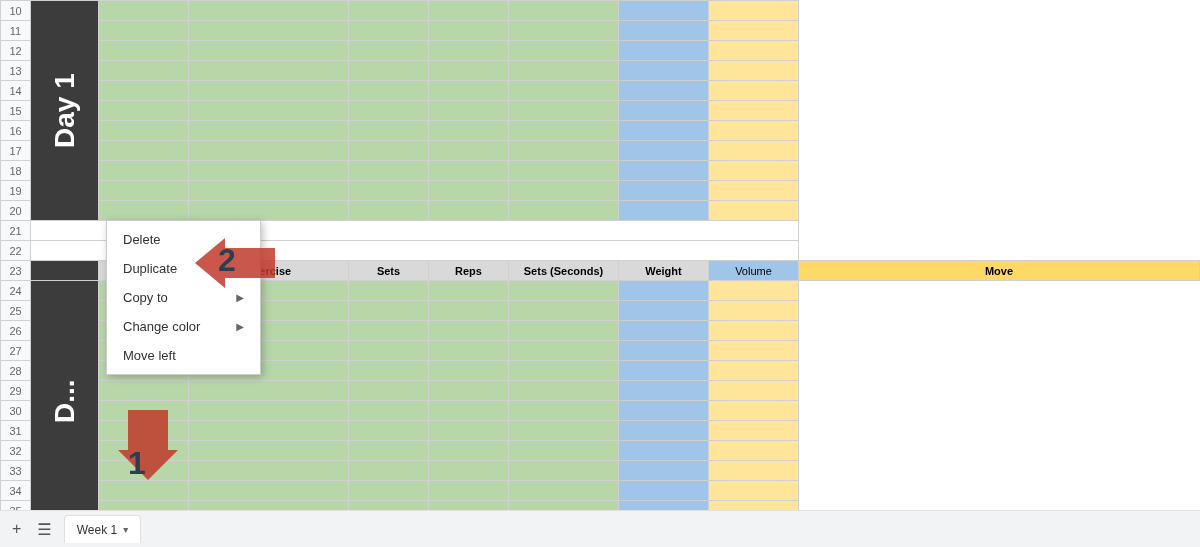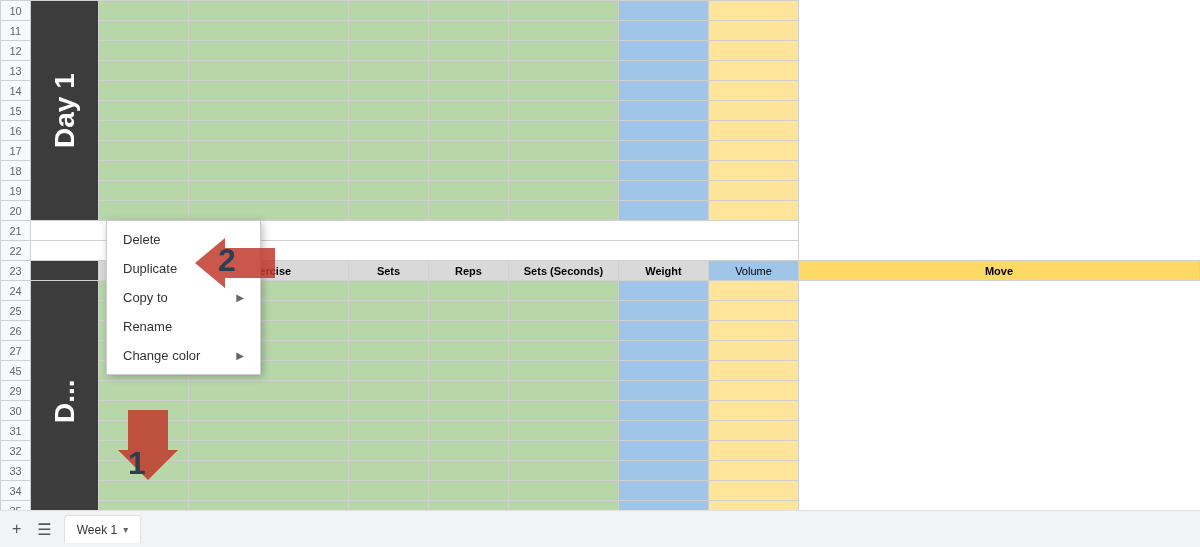--- a/index.html
+++ b/index.html
@@ -318,21 +318,21 @@
         <td class="row-num">27</td>
         <td class="green-cell"></td>
         <td class="green-cell"></td>
         <td class="green-cell"></td>
         <td class="green-cell"></td>
         <td class="green-cell"></td>
         <td class="blue-cell"></td>
         <td class="yellow-cell"></td>
       </tr>
       <tr>
-        <td class="row-num">45</td>
+        <td class="row-num">28</td>
         <td class="green-cell"></td>
         <td class="green-cell"></td>
         <td class="green-cell"></td>
         <td class="green-cell"></td>
         <td class="green-cell"></td>
         <td class="blue-cell"></td>
         <td class="yellow-cell"></td>
       </tr>
       <tr>
         <td class="row-num">29</td>
@@ -412,25 +412,25 @@
       <span>Delete</span>
     </div>
     <div class="context-menu-item">
       <span>Duplicate</span>
     </div>
     <div class="context-menu-item">
       <span>Copy to</span>
       <span class="submenu-arrow">▶</span>
     </div>
     <div class="context-menu-item">
-      <span>Rename</span>
+      <span>Change color</span>
+      <span class="submenu-arrow">▶</span>
     </div>
     <div class="context-menu-item">
-      <span>Change color</span>
-      <span class="submenu-arrow">▶</span>
+      <span>Move left</span>
     </div>
   </div>
 
   <div style="position:absolute; top:238px; left:195px; z-index:1001;">
     <svg width="80" height="60" viewBox="0 0 80 60">
       <polygon points="80,10 30,10 30,0 0,25 30,50 30,40 80,40" fill="#c0392b" opacity="0.85"></polygon>
     </svg>
   </div>
   <div style="position:absolute; top:242px; left:218px; z-index:1002; font-size:32px; font-weight:bold; color:#2c3e50;">2</div>
 

